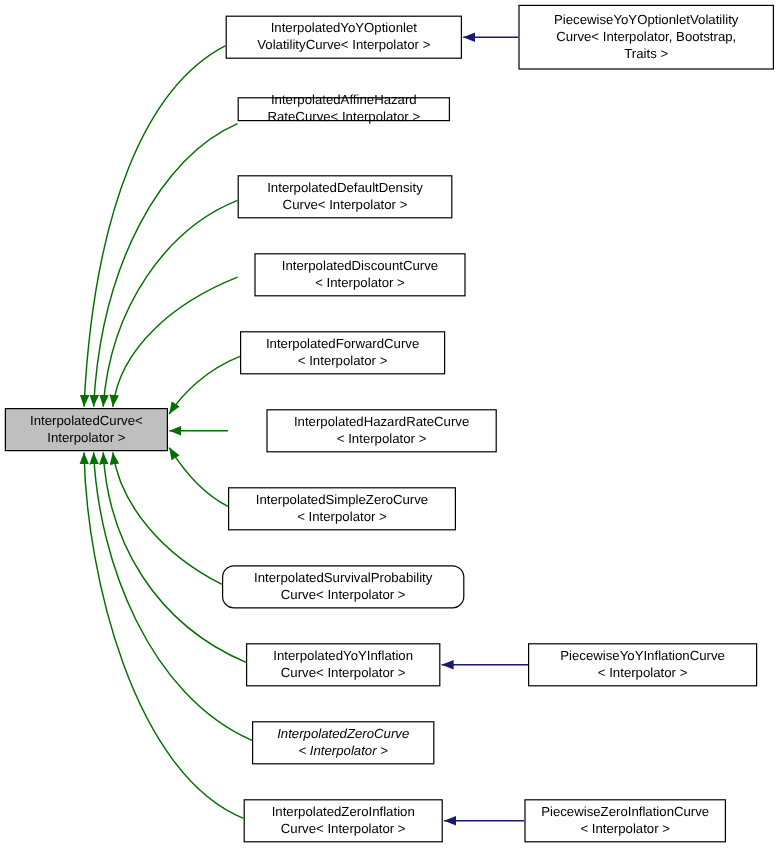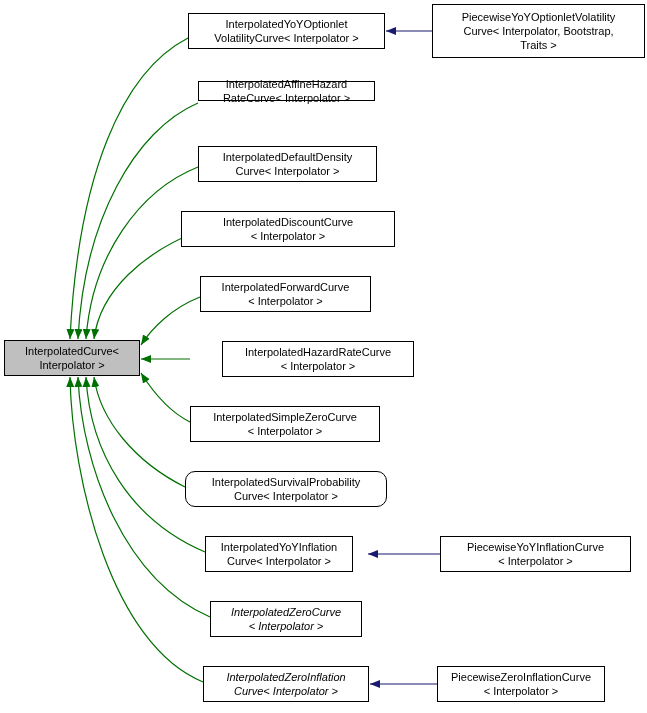--- a/index.html
+++ b/index.html
@@ -74,35 +74,35 @@
     </svg>
   <div id="nodes">
       <div class="node focus" style="left: 4px; top: 340px; width: 136px; height: 36px;">InterpolatedCurve&lt;
 Interpolator &gt;</div>
       <div class="node" style="left: 188px; top: 13px; width: 197px; height: 36px;">InterpolatedYoYOptionlet
 VolatilityCurve&lt; Interpolator &gt;</div>
       <div class="node" style="left: 198px; top: 81px; width: 177px; height: 20px;">InterpolatedAffineHazard
 RateCurve&lt; Interpolator &gt;</div>
       <div class="node" style="left: 198px; top: 146px; width: 179px; height: 36px;">InterpolatedDefaultDensity
 Curve&lt; Interpolator &gt;</div>
-      <div class="node" style="left: 181px; top: 211px; width: 214px; height: 36px;">InterpolatedDiscountCurve
+      <div class="node" style="left: 212px; top: 211px; width: 176px; height: 36px;">InterpolatedDiscountCurve
 &lt; Interpolator &gt;</div>
       <div class="node" style="left: 200px; top: 276px; width: 171px; height: 36px;">InterpolatedForwardCurve
 &lt; Interpolator &gt;</div>
       <div class="node" style="left: 190px; top: 341px; width: 192px; height: 36px; margin-left: 32px;">InterpolatedHazardRateCurve
 &lt; Interpolator &gt;</div>
       <div class="node" style="left: 190px; top: 406px; width: 190px; height: 36px;">InterpolatedSimpleZeroCurve
 &lt; Interpolator &gt;</div>
       <div class="node" style="left: 185px; top: 471px; width: 202px; height: 36px; border-radius: 10px;">InterpolatedSurvivalProbability
 Curve&lt; Interpolator &gt;</div>
-      <div class="node" style="left: 205px; top: 536px; width: 148px; height: 36px;">InterpolatedYoYInflation
+      <div class="node" style="left: 205px; top: 536px; width: 162px; height: 36px;">InterpolatedYoYInflation
 Curve&lt; Interpolator &gt;</div>
       <div class="node" style="left: 210px; top: 601px; width: 152px; height: 36px; font-style: italic;">InterpolatedZeroCurve
 &lt; Interpolator &gt;</div>
-      <div class="node" style="left: 203px; top: 666px; width: 166px; height: 36px; font-style: italic;">InterpolatedZeroInflation
+      <div class="node" style="left: 203px; top: 666px; width: 166px; height: 36px;">InterpolatedZeroInflation
 Curve&lt; Interpolator &gt;</div>
       <div class="node" style="left: 432px; top: 4px; width: 213px; height: 54px;">PiecewiseYoYOptionletVolatility
 Curve&lt; Interpolator, Bootstrap,
 Traits &gt;</div>
       <div class="node" style="left: 440px; top: 536px; width: 191px; height: 36px;">PiecewiseYoYInflationCurve
 &lt; Interpolator &gt;</div>
       <div class="node" style="left: 437px; top: 666px; width: 168px; height: 36px;">PiecewiseZeroInflationCurve
 &lt; Interpolator &gt;</div>
     </div>
 </div>

